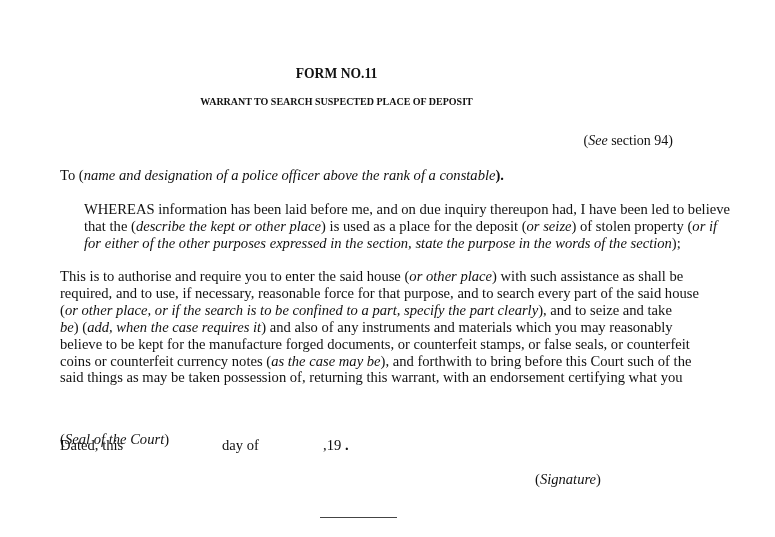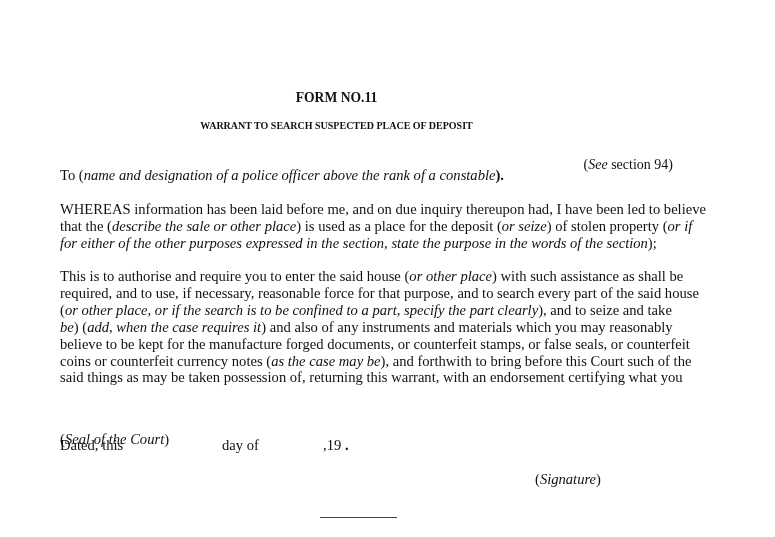--- a/index.html
+++ b/index.html
@@ -1,26 +1,26 @@
 <!DOCTYPE html>
 <html><head>
 <meta charset="utf-8">
 <style>
   html, body { margin:0; padding:0; background:#ffffff; }
   body { width:775px; height:537px; position:relative; overflow:hidden;
          font-family:"Liberation Serif", serif; color:#111; font-size:14.6px; }
-  .center { position:absolute; left:0; width:673px; text-align:center;margin-top:24px; }
+  .center { position:absolute; left:0; width:673px; text-align:center; }
   .title { top:66px; font-weight:bold; font-size:13.6px; }
   .subtitle { top:96px; font-weight:bold; font-size:10px; }
   .see { top:133px; font-size:14px;text-align:right; }
   .block { position:absolute; left:60px; width:660px; line-height:16.9px; }
   .line { white-space:nowrap; display:block; }
   i { font-style:italic; }
   .to { top:167px; }
-  .whereas { top:201px; }
+  .whereas { top:201px;margin-left:24px; }
   .authorise { top:268px; }
   .dated { position:absolute; top:437px; left:60px; }
   .dayof { position:absolute; top:437px; left:222px; }
   .year { position:absolute; top:437px; left:323px; }
   .seal { position:absolute; top:431px; left:60px; }
   .sig { position:absolute; top:471px; left:535px; }
   .rule { position:absolute; top:517px; left:320px; width:77px; border-top:1px solid #444; }
   b.dot { font-weight:bold; }
 </style>
 </head>
@@ -29,21 +29,21 @@
 <div class="center title">FORM NO.11</div>
 <div class="center subtitle">WARRANT TO SEARCH SUSPECTED PLACE OF DEPOSIT</div>
 <div class="center see"><span>(</span><i>See</i><span> section 94)</span></div>
 
 <div class="block to">
   <span>To (</span><i>name and designation of a police officer above the rank of a constable</i><b>).</b>
 </div>
 
 <div class="block whereas">
   <span class="line"><span>WHEREAS information has been laid before me, and on due inquiry thereupon had, I have been led to believe</span></span>
-  <span class="line"><span>that the (</span><i>describe the sale or other place</i><span>) is used as a place for the deposit (</span><i>or seize</i><span>) of stolen property (</span><i>or if</i></span>
+  <span class="line"><span>that the (</span><i>describe the kept or other place</i><span>) is used as a place for the deposit (</span><i>or seize</i><span>) of stolen property (</span><i>or if</i></span>
   <span class="line"><i>for either of the other purposes expressed in the section, state the purpose in the words of the section</i><span>);</span></span>
 </div>
 
 <div class="block authorise">
   <span class="line"><span>This is to authorise and require you to enter the said house (</span><i>or other place</i><span>) with such assistance as shall be</span></span>
   <span class="line"><span>required, and to use, if necessary, reasonable force for that purpose, and to search every part of the said house</span></span>
   <span class="line"><span>(</span><i>or other place, or if the search is to be confined to a part, specify the part clearly</i><span>), and to seize and take</span></span>
   <span class="line"><i>be</i><span>) (</span><i>add, when the case requires it</i><span>) and also of any instruments and materials which you may reasonably</span></span>
   <span class="line"><span>believe to be kept for the manufacture forged  documents, or counterfeit stamps, or false seals, or counterfeit</span></span>
   <span class="line"><span>coins or counterfeit currency notes (</span><i>as the case may be</i><span>), and forthwith to bring before this Court such of the</span></span>

